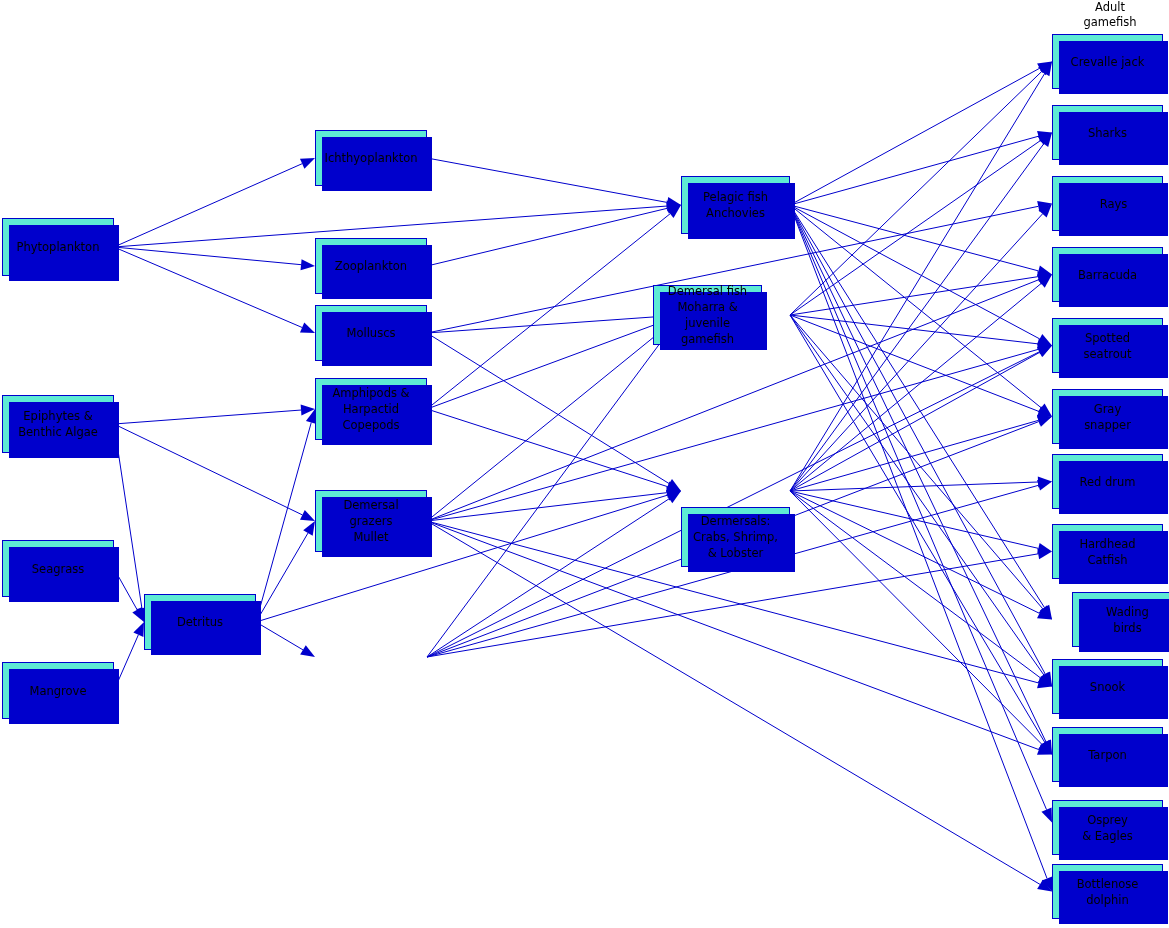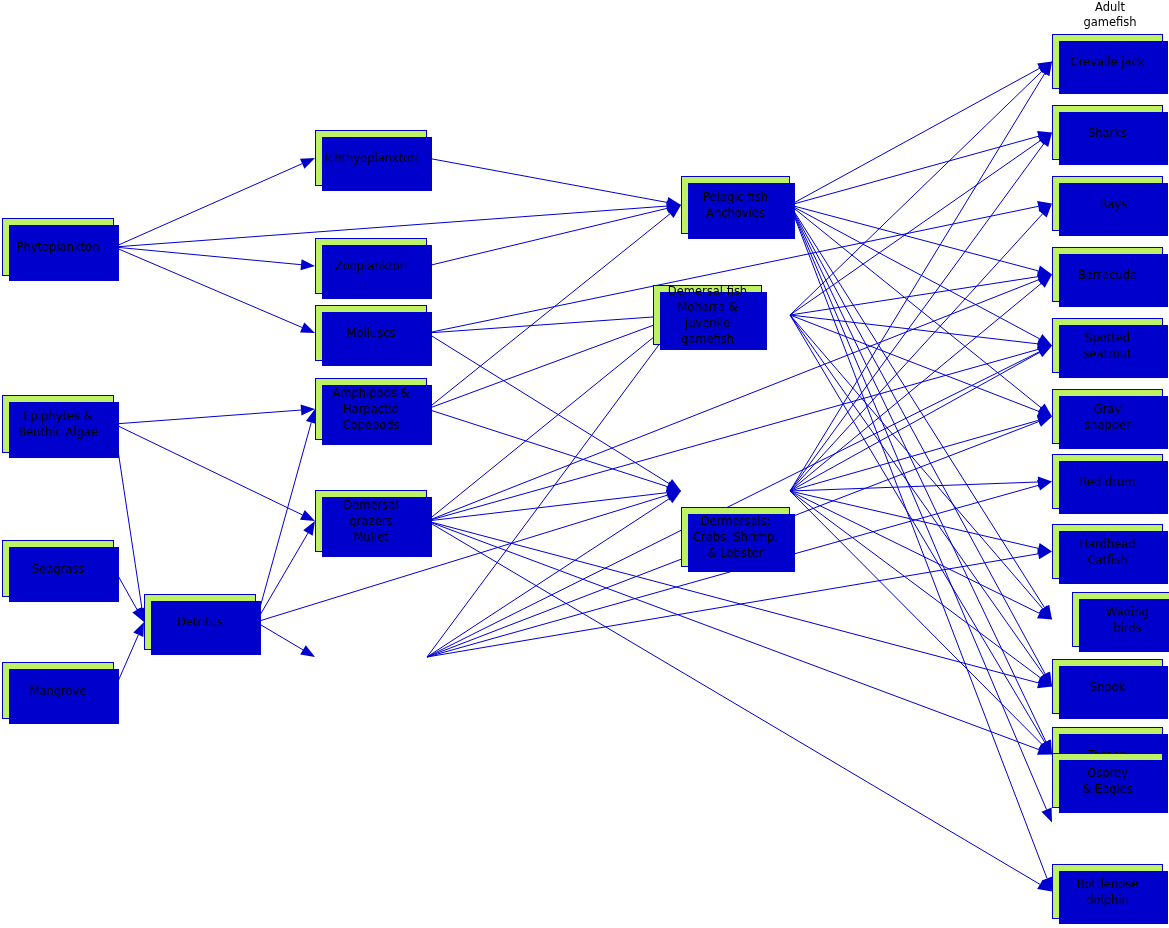--- a/index.html
+++ b/index.html
@@ -24,21 +24,21 @@
     position: absolute;
     left: 0;
     top: 0;
     width: 1169px;
     height: 928px;
     pointer-events: none;
   }
   .node {
     position: absolute;
     box-sizing: border-box;
-    background: #bef264;
+    background: #5eead4;
     border: 1px solid #0000CC;
     display: flex;
     align-items: center;
     justify-content: center;
     text-align: center;
     z-index: 3;
   }
   .node .node-label {
     display: block;
     font-size: 11.5px;
@@ -408,20 +408,20 @@
     <div class="node" style="left: 1052px; top: 592px; width: 111px; height: 55px; margin-left: 20px;">
       <span class="node-label">Wading
 birds</span>
     </div>
     <div class="node" style="left: 1052px; top: 659px; width: 111px; height: 55px;">
       <span class="node-label">Snook</span>
     </div>
     <div class="node" style="left: 1052px; top: 727px; width: 111px; height: 55px;">
       <span class="node-label">Tarpon</span>
     </div>
-    <div class="node" style="left: 1052px; top: 753px; width: 111px; height: 55px; align-items: center;">
+    <div class="node" style="left: 1052px; top: 800px; width: 111px; height: 55px; align-items: center;">
       <span class="node-label">Osprey
 &amp; Eagles</span>
     </div>
     <div class="node" style="left: 1052px; top: 864px; width: 111px; height: 55px;">
       <span class="node-label">Bottlenose dolphin</span>
     </div>
   </div>
 
 </body></html>

